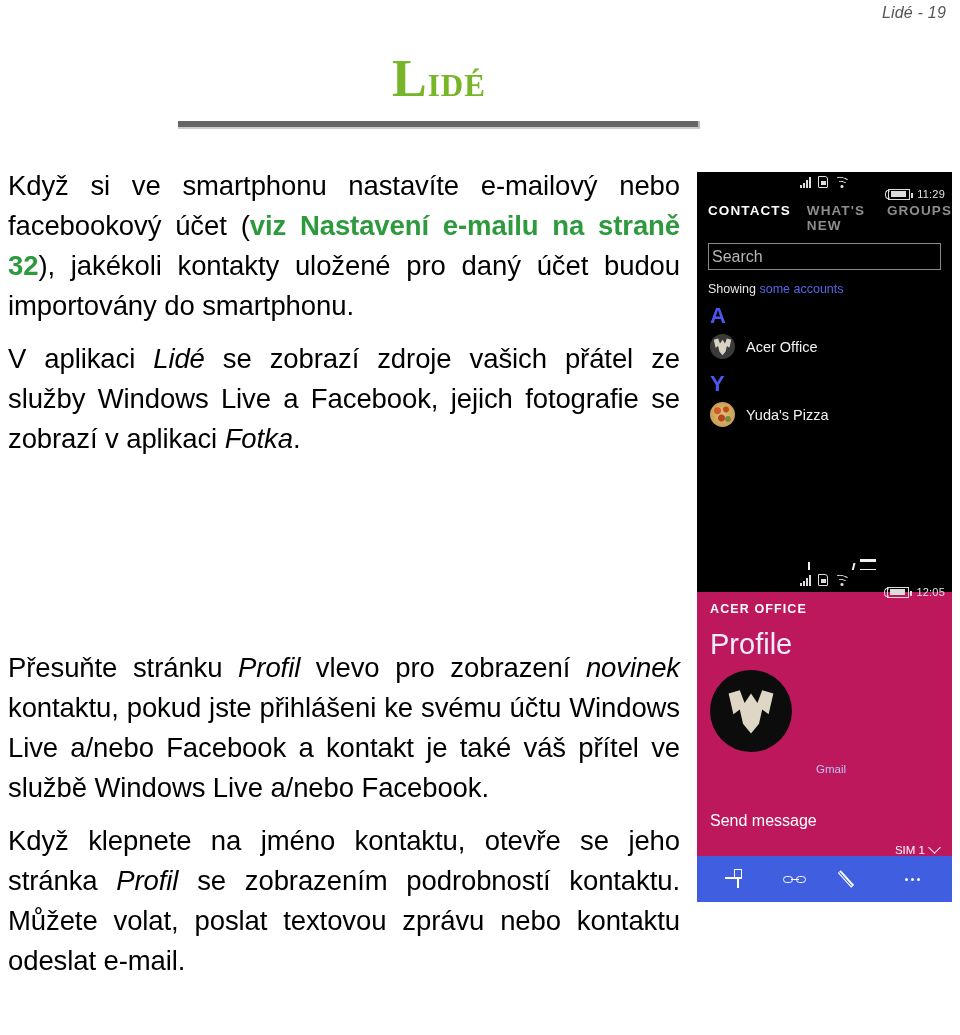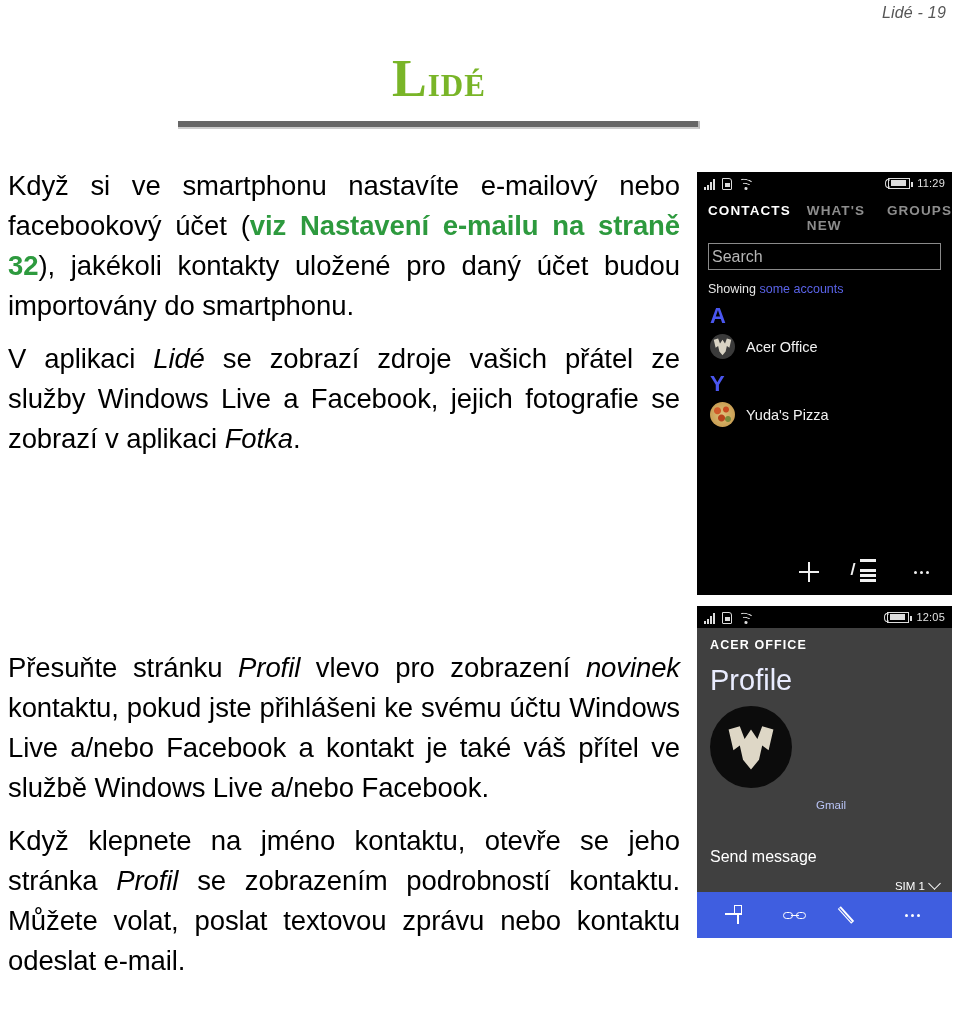--- a/index.html
+++ b/index.html
@@ -80,30 +80,31 @@
 
   
   .shot {
     position: absolute;
     left: 697px;
     width: 255px;
     overflow: hidden;
     font-family: "Liberation Sans", sans-serif;
   }
   .shot-1 { top: 172px; height: 423px; background: #000000; }
-  .shot-2 { top: 606px; height: 332px; background: #404040; }
+  .shot-2 { top: 570px; height: 332px; background: #be185d; }
 
   
   .statusbar {
     height: 22px;
     background: #000000;
     display: flex;
     align-items: center;
     padding: 4px 7px;
     color: #e8e8e8;
+    flex-direction: column;
   }
   .sb-left { display: flex; align-items: flex-end; gap: 7px; height: 14px; }
   .sb-right { margin-left: auto; display: flex; align-items: center; gap: 7px; }
   .sb-clock { font-size: 11px; color: #e2e2e2; letter-spacing: 0.2px; }
 
   .ico-signal { display: flex; align-items: flex-end; gap: 1px; height: 11px; }
   .ico-signal i { display: block; width: 2px; background: #dddddd; }
   .ico-signal i:nth-child(1) { height: 3px; }
   .ico-signal i:nth-child(2) { height: 5px; }
   .ico-signal i:nth-child(3) { height: 8px; }

